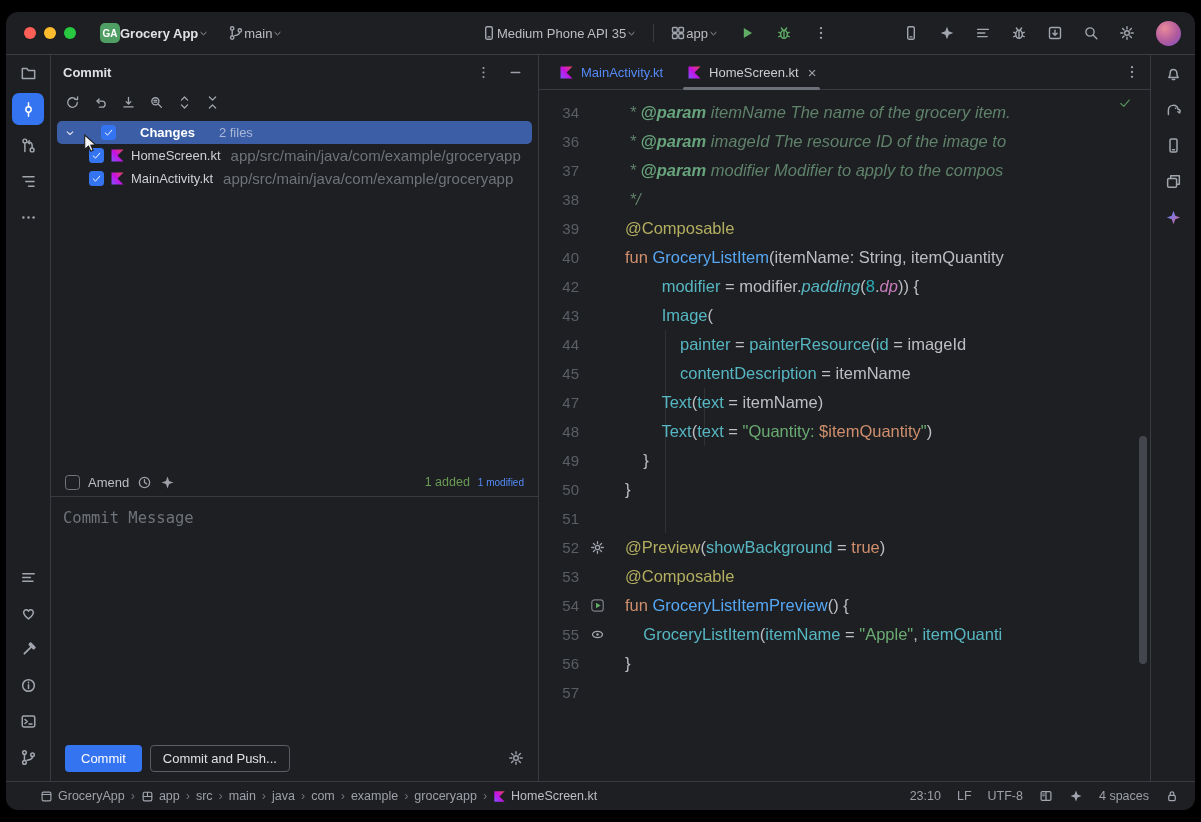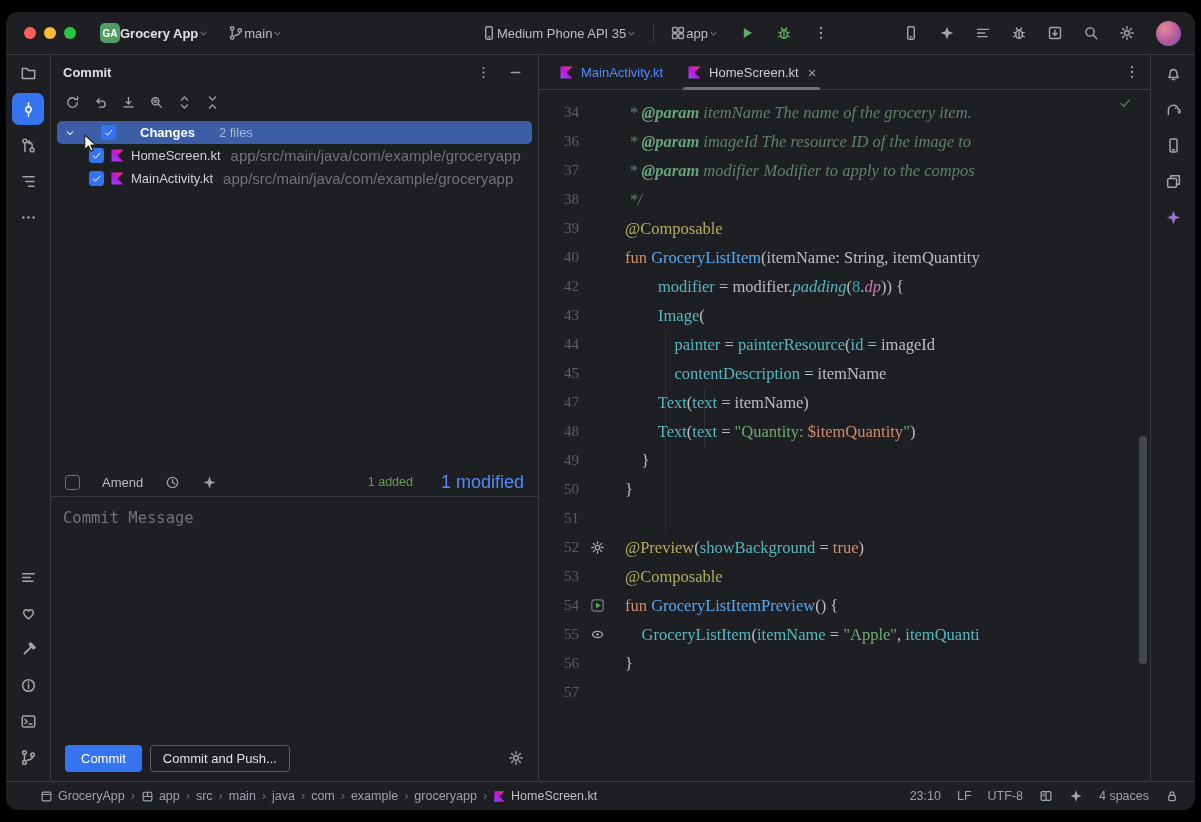--- a/index.html
+++ b/index.html
@@ -62,26 +62,26 @@
   .cb{width:15px;height:15px;border-radius:3.5px;flex:none;display:flex;align-items:center;justify-content:center;box-sizing:border-box;}
   .cb.checked{background:var(--c-accent,#3574F0);color:#fff;}
   .cb.checked svg{width:11px;height:11px;}
   .cb.empty{border:1.5px solid #72767D;}
   .tr-label{font-weight:600;color:#FFFFFF;}
   .tr-count{color:#A9B7D8;}
   .file-row{padding-left:32px;}
   .file-row .icn svg{width:15px;height:15px;}
   .fname{color:#CDCFD4;white-space:nowrap;}
   .fpath{color:#6F737A;font-size:15px;margin-left:4px;white-space:nowrap;}
-  .amend-row{height:28px;flex:none;display:flex;align-items:center;gap:22px;padding:0 14px;
+  .amend-row{height:28px;flex:none;display:flex;align-items:center;gap:8px;padding:0 14px;
              border-bottom:1px solid var(--c-border,#393B40);font-size:13px;}
   .amend-row .icn svg{width:15px;height:15px;}
   .dim{color:#9DA0A8;}
   .count-added{color:var(--c-added,#699B57);font-size:12.5px;}
-  .count-mod{color:var(--c-modified,#548AF7);font-size:18px;margin-left:6px;}
+  .count-mod{color:var(--c-modified,#548AF7);font-size:10px;}
   .commit-msg{height:238px;flex:none;}
   .commit-msg textarea{width:100%;height:100%;box-sizing:border-box;background:transparent;border:0;outline:0;
             resize:none;padding:10px 12px;font:15.5px/1.45 "DejaVu Sans Mono",monospace;color:#BCBEC4;}
   .commit-msg textarea::placeholder{color:#6F737A;opacity:1;}
   .cp-actions{height:46px;flex:none;display:flex;align-items:center;gap:8px;padding:0 14px;}
   .btn-primary{font:13px "Liberation Sans",sans-serif;background:var(--c-accent,#3574F0);color:#fff;border:0;
                border-radius:4px;height:27px;padding:0 16px;}
   .btn-secondary{font:13px "Liberation Sans",sans-serif;background:transparent;color:#DFE1E5;
                  border:1px solid #5A5D63;border-radius:4px;height:27px;padding:0 12px;}
 
@@ -91,21 +91,21 @@
           padding:0 10px 0 8px;}
   .tabs{display:flex;height:100%;}
   .tab{display:flex;align-items:center;gap:7px;padding:0 12px;font-size:13px;position:relative;}
   .tab .icn svg{width:15px;height:15px;}
   .tab.active::after{content:"";position:absolute;left:8px;right:8px;bottom:-1px;height:3px;border-radius:3px;background:#6C7079;}
   .tab-label.modified{color:var(--c-modified,#548AF7);}
   .tab-label.active{color:#C9CCD1;}
   .tab-close{color:#9DA0A8;font-size:15px;line-height:1;margin-left:2px;}
   .code-wrap{flex:1;min-height:0;position:relative;overflow:hidden;}
   .code-scroll{position:absolute;left:0;top:0;right:0;padding-top:8px;}
-  .code-line{height:29px;display:flex;align-items:center;font-family:Liberation Serif, serif;
+  .code-line{height:29px;display:flex;align-items:center;font-family:Liberation Sans, sans-serif;
              font-size:16.5px;white-space:pre;}
   .lnum{width:40px;flex:none;text-align:right;color:#5A5F66;font-size:15px;}
   .gslot{width:36px;flex:none;display:flex;align-items:center;justify-content:center;}
   .gslot svg{width:15px;height:15px;}
   .lcontent{padding-left:10px;}
   .iguide{position:absolute;width:1px;background:#2E3136;}
   .g1{left:126px;top:240px;height:203px;}
   .g2{left:165px;top:298px;height:58px;}
   .inspections{position:absolute;top:6px;right:18px;color:#549159;}
   .inspections svg{width:14px;height:14px;}

